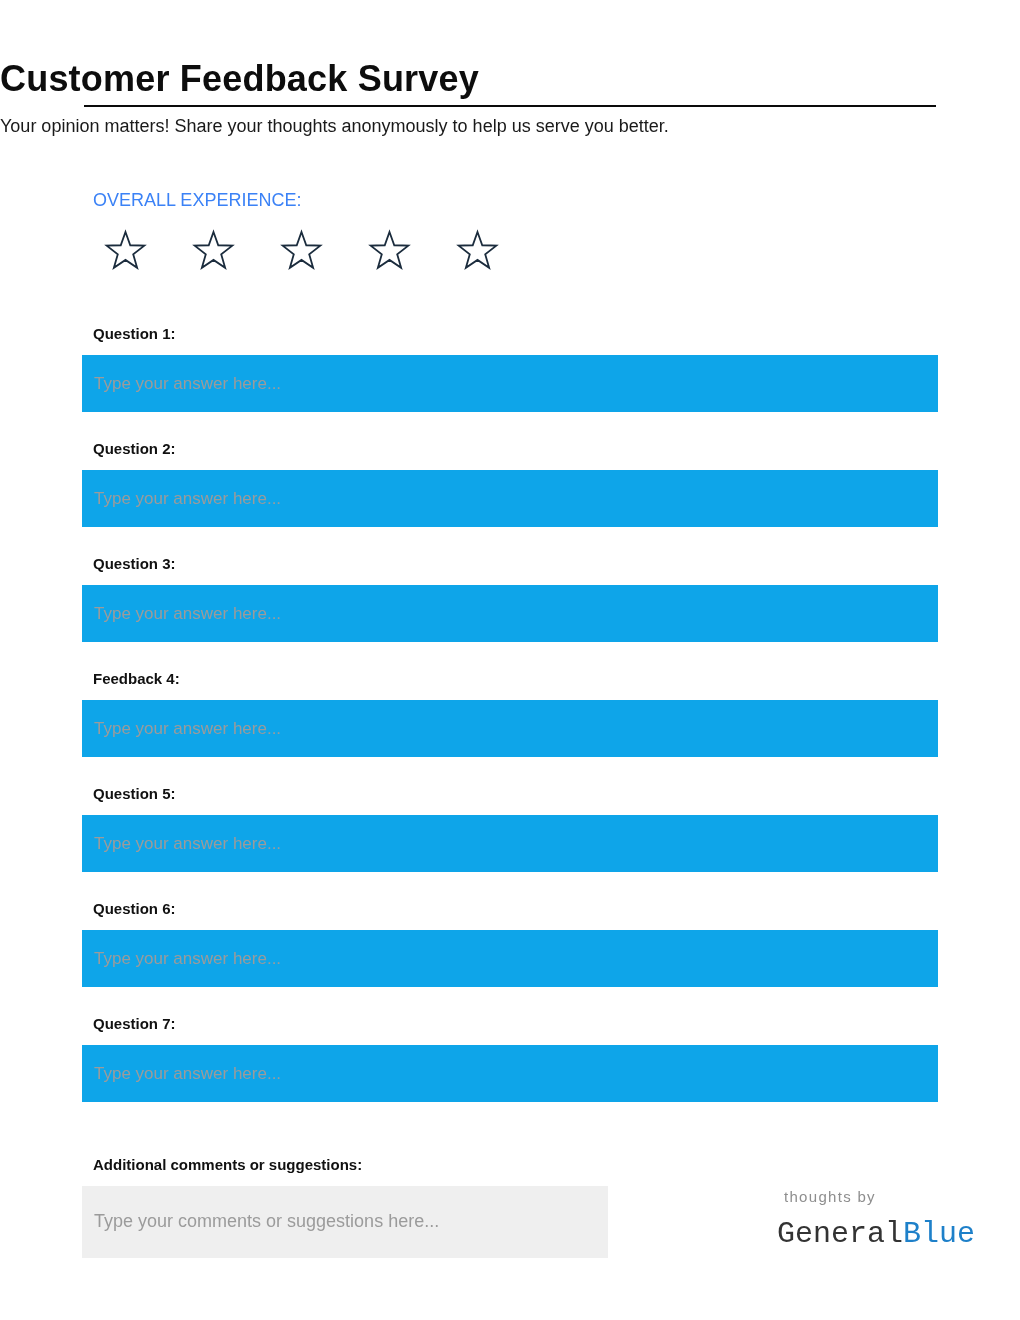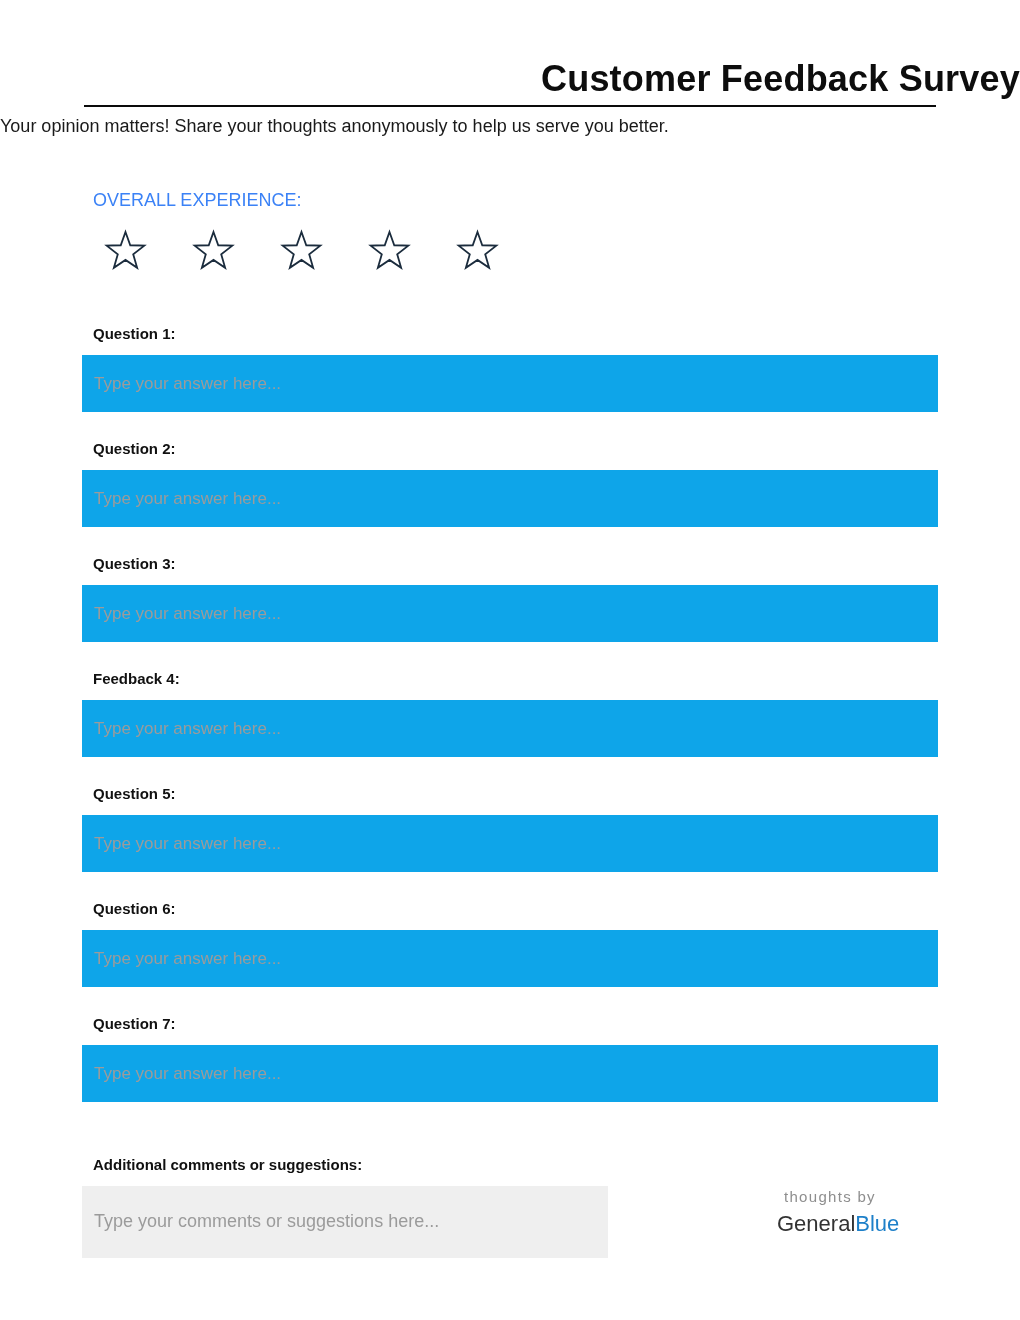--- a/index.html
+++ b/index.html
@@ -13,21 +13,21 @@
     position: relative;
     width: 1020px;
     height: 1320px;
     background: #ffffff;
     overflow: hidden;
   }
   
   .title {
     margin: 0;
     padding-top: 58px;
-    text-align: right;
+    text-align: left;
     font-size: 36px;
     font-weight: bold;
     line-height: 1.15;
     color: #0d0d0d;
     letter-spacing: 0.2px;
   }
   .title-rule {
     width: 852px;
     margin: 6px auto 0 auto;
     border: none;
@@ -107,24 +107,25 @@
     top: 1188px;
     width: 170px;
   }
   .powered-by {
     margin-left: 7px;
     font-size: 15px;
     letter-spacing: 1.3px;
     color: #8e8e8e;
   }
   .brand-name {
-    margin-top: 2px;
-    font-size: 22px;
+    margin-top: 12px;
+    font-size: 30px;
     line-height: 34px;
     white-space: nowrap;
+    font-family: Liberation Mono, monospace;
   }
   .brand-general { color: #333333; }
   .brand-blue { color: #1e80c9; }
 </style>
 </head>
 <body>
 
 <div class="page">
 
   <h1 class="title">Customer Feedback Survey</h1>

